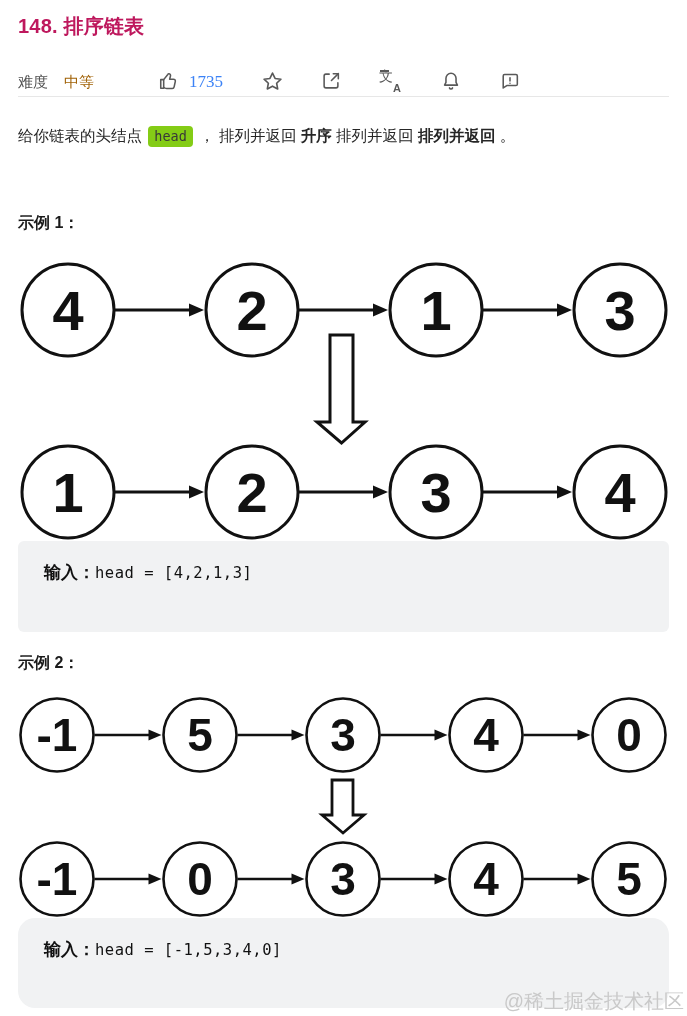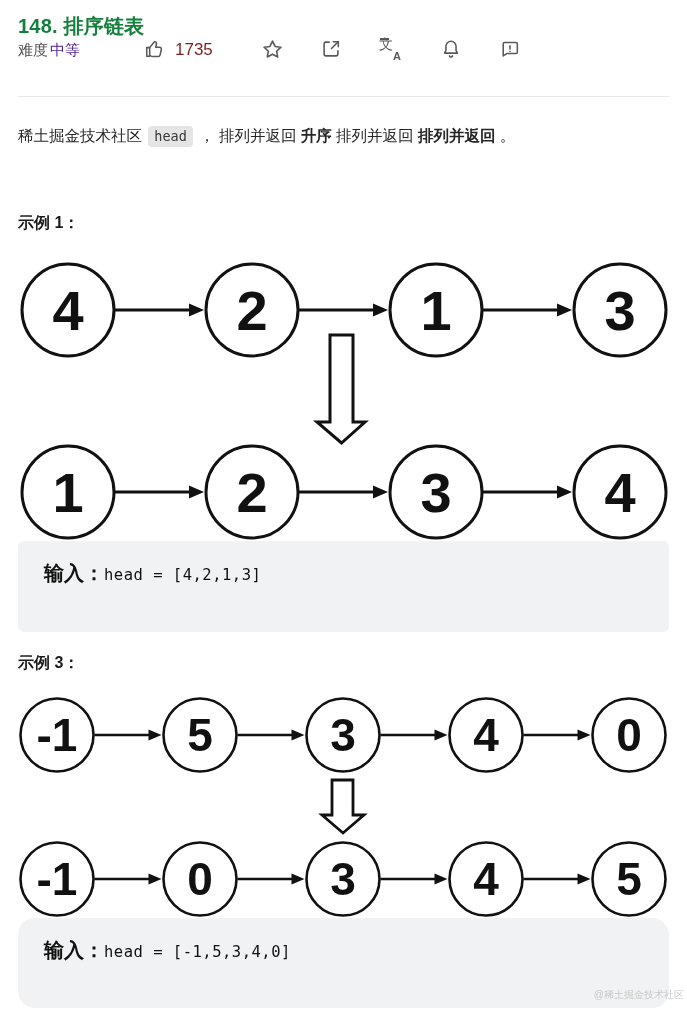--- a/index.html
+++ b/index.html
@@ -9,85 +9,85 @@
     position: relative;
     font-family: "Liberation Sans", sans-serif;
     color: #262626;
     overflow: hidden;
   }
   .abs { position: absolute; }
 
   
   .title {
     left: 18px; top: 13px;
-    font-size: 20px; font-weight: 600; color: #15803d;
+    font-size: 20px; font-weight: 600; color: #be185d;
     letter-spacing: 0.2px;
   }
   .meta-row {
-    left: 18px; top: 36px; width: 651px; height: 28px;
+    left: 18px; top: 68px; width: 651px; height: 28px;
     display: flex; align-items: center;
   }
   .difficulty-label { font-size: 15px; color: #525252; }
-  .difficulty-value { font-size: 15px; color: #4c1d95; margin-left: 2px; }
+  .difficulty-value { font-size: 15px; color: #a16207; margin-left: 16px; }
   .meta-btn {
     background: none; border: none; cursor: pointer;
     display: flex; align-items: center;
     color: #595959; padding: 0;
   }
   .like-btn { margin-left: 64px; }
-  .like-count { font-size: 17px; color: #7f1d1d; margin-left: 9px; }
+  .like-count { font-size: 17px; color: #3b82f6; margin-left: 9px; font-family: Liberation Serif, serif; }
   .icon-btn { margin-left: 0; position: absolute; top: 2px; }
   .icon-btn svg { display: block; }
   .translate-glyph { font-size: 15px; color: #595959; position: relative; width: 22px; height: 22px; display: block; }
   .translate-glyph .zh { position: absolute; left: 0; top: -2px; font-size: 14px; }
   .translate-glyph .en { position: absolute; right: 0; bottom: -2px; font-size: 11px; font-weight: 600; }
   .translate-glyph .bar { position: absolute; left: 1px; top: 0px; width: 9px; height: 1.6px; background: #595959; }
 
   .divider { left: 18px; top: 96px; width: 651px; height: 1px; background: #e7e7e7; }
 
   
   .description {
     left: 18px; top: 124px; width: 655px;
     font-size: 15.5px; line-height: 24px; color: #262626;
     white-space: pre-wrap;
   }
   .description b { font-weight: 700; }
   .inline-code {
     font-family: "DejaVu Sans Mono", "Liberation Mono", monospace;
     font-size: 13.5px; color: #383838;
-    background: #e5e5e5; border-radius: 4px;
+    background: #84cc16; border-radius: 4px;
     padding: 2px 6px 3px 6px; margin: 0 2px;
   }
 
   .example-label { left: 18px; font-size: 16px; font-weight: 700; color: #1a1a1a; text-align: right; }
   .example-label-1 { top: 213px; }
   .example-label-2 { top: 653px; }
 
   .diagram { left: 0; pointer-events: none; }
   .diagram-1 { top: 248px; }
   .diagram-2 { top: 695px; }
 
   
   .io-block {
     left: 18px; width: 651px;
     background: #f1f2f3; border-radius: 6px;
     padding: 16px 0 0 26px;
   }
   .io-block-1 { top: 541px; height: 91px; }
   .io-block-2 { top: 918px; height: 90px; border-radius: 17px; }
   .io-line { line-height: 32px; font-size: 15.5px; white-space: pre; }
-  .io-label { font-weight: 700; color: #111; font-size: 20px; }
+  .io-label { font-weight: 700; color: #111; font-size: 17px; }
   .io-value {
     font-family: "DejaVu Sans Mono", "Liberation Mono", monospace;
     font-size: 15.5px; color: #111; letter-spacing: 0.5px; text-align: center;
   }
 
   .watermark {
     right: 3px; top: 988px;
-    font-size: 10px; color: #c9c9c9;
+    font-size: 20px; color: #c9c9c9;
   }
 </style>
 </head>
 <body>
 
 <div class="abs title">148. 排序链表</div>
 
 <div class="abs meta-row">
   <span class="difficulty-label">难度</span>
   <span class="difficulty-value">中等</span>
@@ -143,21 +143,21 @@
         <path d="M20 6.5v9a1.5 1.5 0 0 1-1.5 1.5H8.5L4.6 19.6V6.5A1.5 1.5 0 0 1 6.1 5h12.4A1.5 1.5 0 0 1 20 6.5z"></path>
         <path d="M12 8.4v3.6"></path>
         <path d="M12 14.4v.1"></path>
       </svg>
     </span>
   </button>
 </div>
 
 <div class="abs divider"></div>
 
-<div class="abs description"><span>稀土掘金技术社区 </span><code class="inline-code">head</code><span> ， 排列并返回 </span><b>升序</b><span> 排列并返回 </span><b>排列并返回</b><span> 。</span></div>
+<div class="abs description"><span>给你链表的头结点 </span><code class="inline-code">head</code><span> ， 排列并返回 </span><b>升序</b><span> 排列并返回 </span><b>排列并返回</b><span> 。</span></div>
 
 <div class="abs example-label example-label-1">示例 1：</div>
 <svg class="abs diagram diagram-1" id="diagram-0" width="687" height="292" viewBox="0 0 687 292">
     <circle cx="68" cy="62" r="46" fill="#fff" stroke="#111" stroke-width="3"></circle>
     <text x="68" y="62" dy="0.355em" text-anchor="middle" font-family="&quot;Liberation Sans&quot;, sans-serif" font-size="56" font-weight="700" fill="#111">4</text>
     <line x1="115" y1="62" x2="192" y2="62" stroke="#111" stroke-width="3"></line>
     <polygon points="204,62 189,55.5 189,68.5" fill="#111"></polygon>
     <circle cx="252" cy="62" r="46" fill="#fff" stroke="#111" stroke-width="3"></circle>
     <text x="252" y="62" dy="0.355em" text-anchor="middle" font-family="&quot;Liberation Sans&quot;, sans-serif" font-size="56" font-weight="700" fill="#111">2</text>
     <line x1="299" y1="62" x2="376" y2="62" stroke="#111" stroke-width="3"></line>
@@ -181,21 +181,21 @@
     <text x="436" y="244" dy="0.355em" text-anchor="middle" font-family="&quot;Liberation Sans&quot;, sans-serif" font-size="56" font-weight="700" fill="#111">3</text>
     <line x1="483" y1="244" x2="560" y2="244" stroke="#111" stroke-width="3"></line>
     <polygon points="572,244 557,237.5 557,250.5" fill="#111"></polygon>
     <circle cx="620" cy="244" r="46" fill="#fff" stroke="#111" stroke-width="3"></circle>
     <text x="620" y="244" dy="0.355em" text-anchor="middle" font-family="&quot;Liberation Sans&quot;, sans-serif" font-size="56" font-weight="700" fill="#111">4</text>
   </svg>
 <div class="abs io-block io-block-1">
   <div class="io-line"><span class="io-label">输入：</span><span class="io-value">head = [4,2,1,3]</span></div>
 </div>
 
-<div class="abs example-label example-label-2">示例 3：</div>
+<div class="abs example-label example-label-2">示例 2：</div>
 <svg class="abs diagram diagram-2" id="diagram-1" width="687" height="222" viewBox="0 0 687 222">
     <circle cx="57" cy="40" r="36.5" fill="#fff" stroke="#111" stroke-width="2.6"></circle>
     <text x="57" y="40" dy="0.355em" text-anchor="middle" font-family="&quot;Liberation Sans&quot;, sans-serif" font-size="46" font-weight="700" fill="#111">-1</text>
     <line x1="94.5" y1="40" x2="151.5" y2="40" stroke="#111" stroke-width="2.6"></line>
     <polygon points="161.5,40 148.5,34.5 148.5,45.5" fill="#111"></polygon>
     <circle cx="200" cy="40" r="36.5" fill="#fff" stroke="#111" stroke-width="2.6"></circle>
     <text x="200" y="40" dy="0.355em" text-anchor="middle" font-family="&quot;Liberation Sans&quot;, sans-serif" font-size="46" font-weight="700" fill="#111">5</text>
     <line x1="237.5" y1="40" x2="294.5" y2="40" stroke="#111" stroke-width="2.6"></line>
     <polygon points="304.5,40 291.5,34.5 291.5,45.5" fill="#111"></polygon>
     <circle cx="343" cy="40" r="36.5" fill="#fff" stroke="#111" stroke-width="2.6"></circle>

